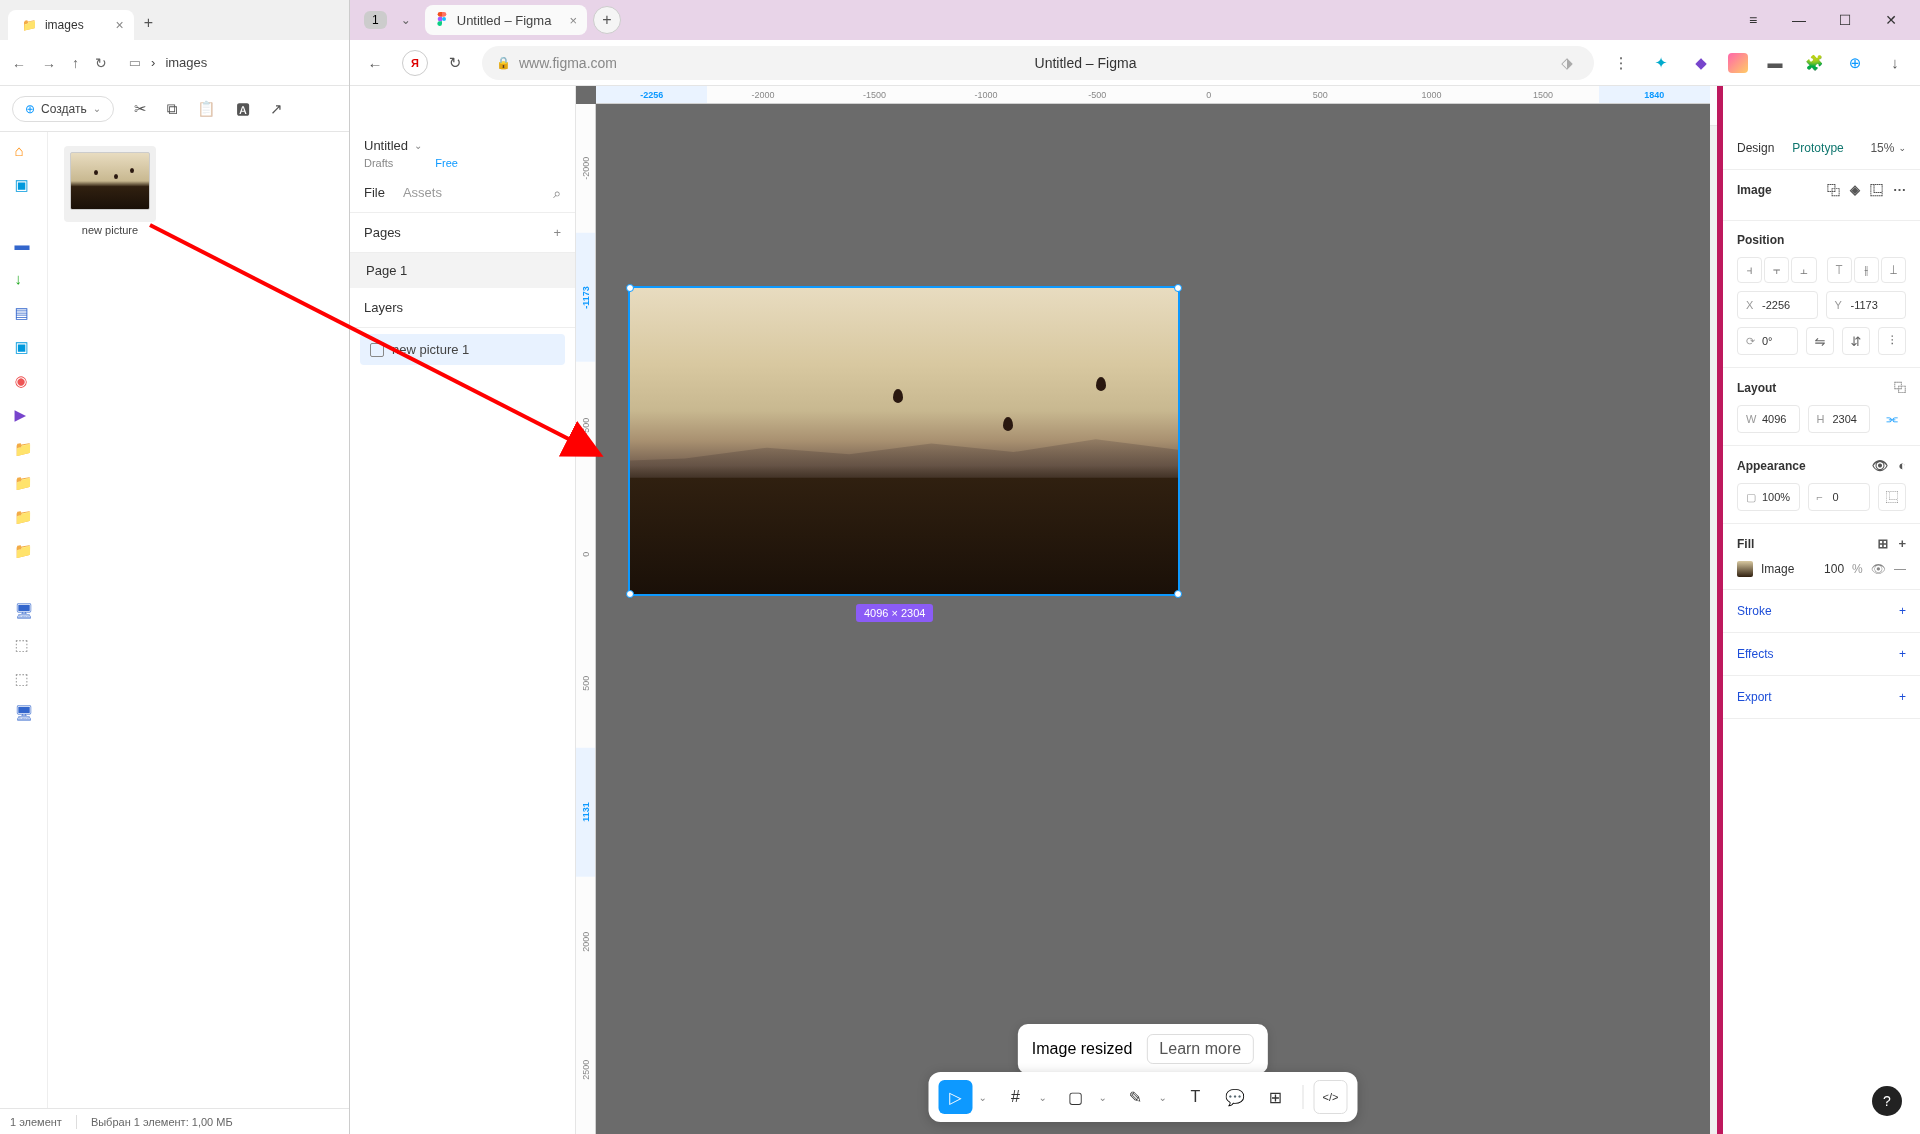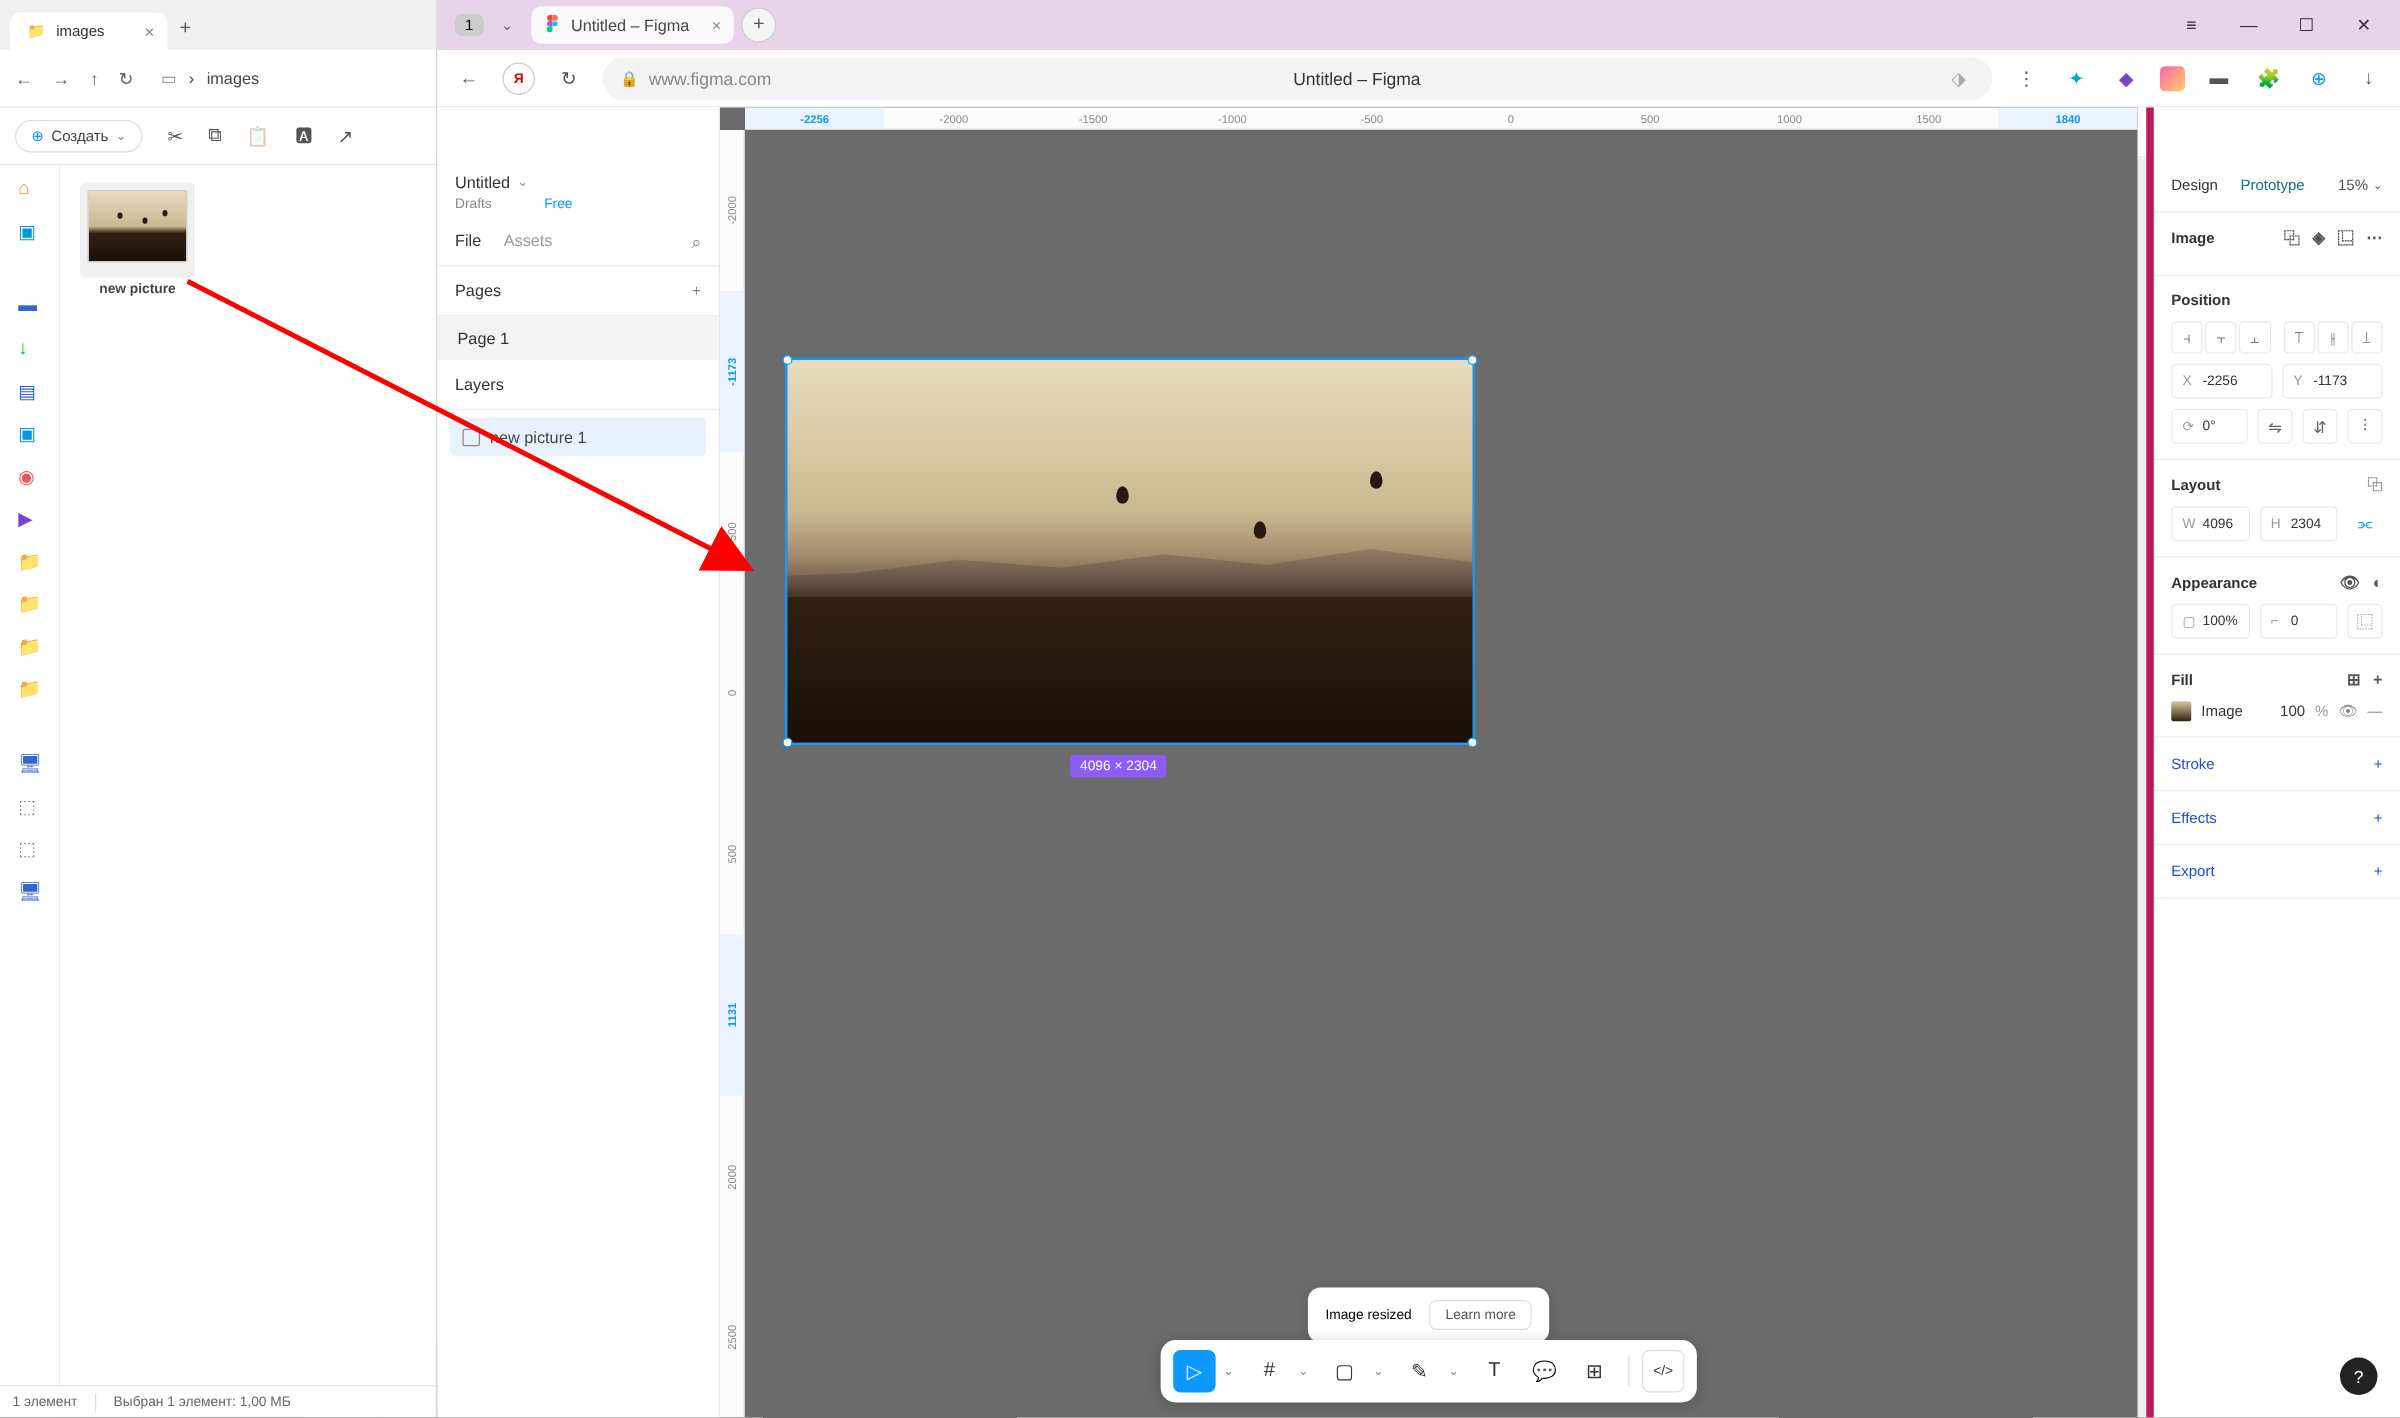--- a/index.html
+++ b/index.html
@@ -59,21 +59,21 @@
 .ruler-vtick { flex: 1; writing-mode: vertical-lr; transform: rotate(180deg); display: flex; align-items: center; justify-content: center; }
 .rtick-hl { color: #0d99ff; font-weight: 600; background: #eaf3ff; }
 .img-sel { position: absolute; top: 200px; left: 52px; width: 552px; height: 310px; border: 2px solid #0d99ff; }
 .img-inner { width: 100%; height: 100%; background: linear-gradient(to bottom, #e8dcc0 0%, #d8c8a0 25%, #c8b890 40%, #a89070 50%, #756050 58%, #302010 62%, #1a1008 100%); position: relative; }
 .mtn { position: absolute; left: 0; right: 0; top: 48%; height: 14%; background: linear-gradient(to bottom, rgba(120,100,85,.4), rgba(80,65,55,.6)); clip-path: polygon(0 60%, 10% 55%, 25% 30%, 40% 45%, 55% 20%, 70% 40%, 85% 10%, 100% 35%, 100% 100%, 0 100%); }
 .balloon { position: absolute; width: 10px; height: 14px; background: #2a1810; border-radius: 50% 50% 50% 50% / 60% 60% 40% 40%; }
 .handle { position: absolute; width: 8px; height: 8px; background: #fff; border: 1px solid #0d99ff; border-radius: 50%; }
 .dim-badge { position: absolute; top: 518px; left: 280px; background: #8b5cf6; color: #fff; font-size: 11px; padding: 3px 8px; border-radius: 3px; }
 
 
-.toast { position: absolute; bottom: 60px; left: 50%; transform: translateX(-50%); background: #fff; border-radius: 10px; padding: 10px 14px; display: flex; align-items: center; gap: 14px; font-size: 11px; box-shadow: 0 2px 10px rgba(0,0,0,.15); }
+.toast { position: absolute; bottom: 60px; left: 50%; transform: translateX(-50%); background: #fff; border-radius: 10px; padding: 10px 14px; display: flex; align-items: center; gap: 14px; font-size: 16px; box-shadow: 0 2px 10px rgba(0,0,0,.15); }
 .toast-link { border: 1px solid #ddd; border-radius: 6px; padding: 5px 12px; color: #555; }
 
 
 .toolbar { position: absolute; bottom: 12px; left: 50%; transform: translateX(-50%); background: #fff; border-radius: 12px; padding: 8px 10px; display: flex; align-items: center; gap: 6px; box-shadow: 0 2px 12px rgba(0,0,0,.2); }
 .tool { width: 34px; height: 34px; border-radius: 6px; display: flex; align-items: center; justify-content: center; font-size: 16px; color: #333; }
 .tool-active { background: #0d99ff; color: #fff; }
 .tool-drop { width: 14px; font-size: 10px; color: #888; }
 .tool-sep { width: 1px; height: 24px; background: #e0e0e0; margin: 0 4px; }
 
 
@@ -115,21 +115,21 @@
 .ex-sideic.home { color: #f80; }
 .ex-sideic.img { color: #09d; }
 .ex-sideic.dl { color: #2a2; }
 .ex-sideic.doc { color: #36c; }
 .ex-sideic.pic { color: #09d; }
 .ex-sideic.mus { color: #e55; }
 .ex-sideic.vid { color: #74c; }
 .ex-sideic.fld { color: #fb3; }
 .ex-sideic.pc { color: #36c; }
 .ex-content { flex: 1; padding: 14px; position: relative; }
-.file-item { width: 96px; text-align: center; font-size: 11px; color: #444; font-weight: bold; }
+.file-item { width: 96px; text-align: center; font-size: 11px; color: #444; }
 .thumb { width: 80px; height: 58px; background: linear-gradient(to bottom, #e8dcc0, #c8b890 50%, #302010 60%, #1a1008); border-radius: 2px; margin: 0 auto 6px; border: 1px solid #ccc; position: relative; }
 .thumb .b1 { position: absolute; left: 30%; top: 30%; width: 4px; height: 5px; background: #2a1810; border-radius: 50%; }
 .thumb .b2 { position: absolute; left: 55%; top: 38%; width: 4px; height: 5px; background: #2a1810; border-radius: 50%; }
 .thumb .b3 { position: absolute; left: 75%; top: 26%; width: 4px; height: 5px; background: #2a1810; border-radius: 50%; }
 .thumb-wrap { padding: 6px; background: #f0f0f0; display: inline-block; border-radius: 4px; }
 .ex-status { height: 26px; border-top: 1px solid #e5e5e5; display: flex; align-items: center; padding: 0 10px; gap: 14px; font-size: 11px; color: #666; }
 .status-sep { width: 1px; height: 14px; background: #ddd; }
 
 
 .arrow-svg { position: absolute; top: 0; left: 0; pointer-events: none; z-index: 100; }

